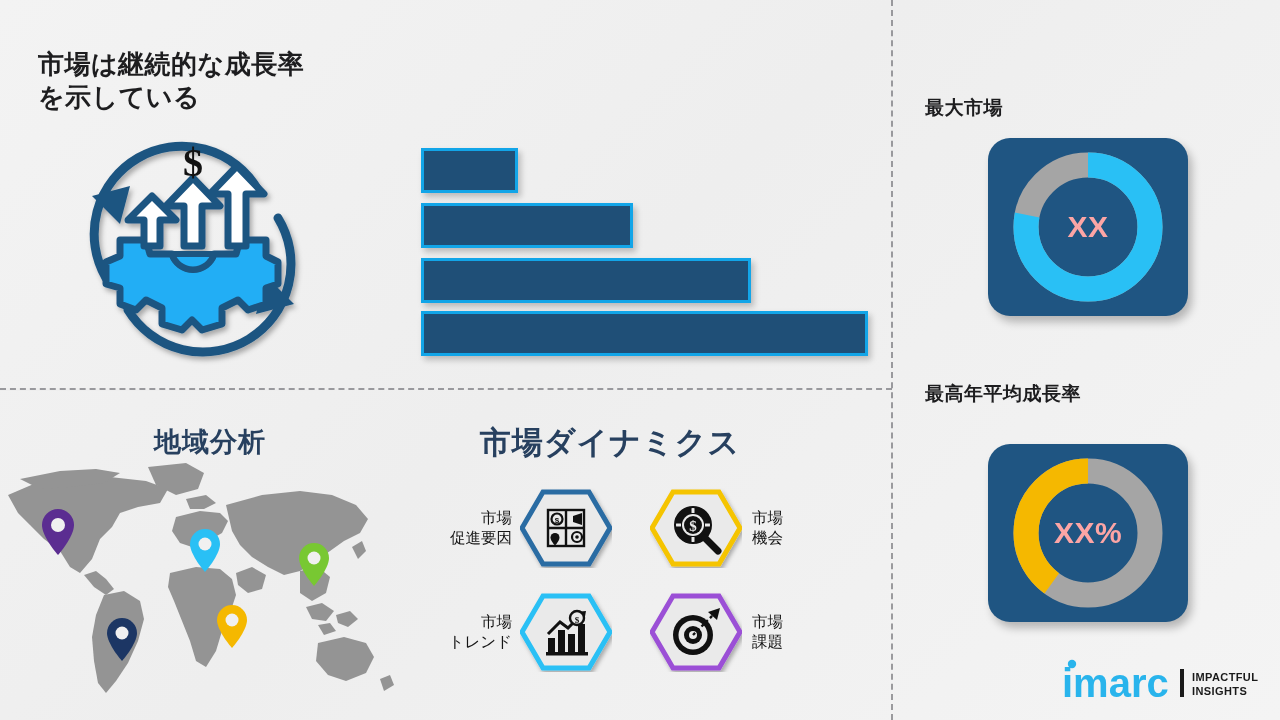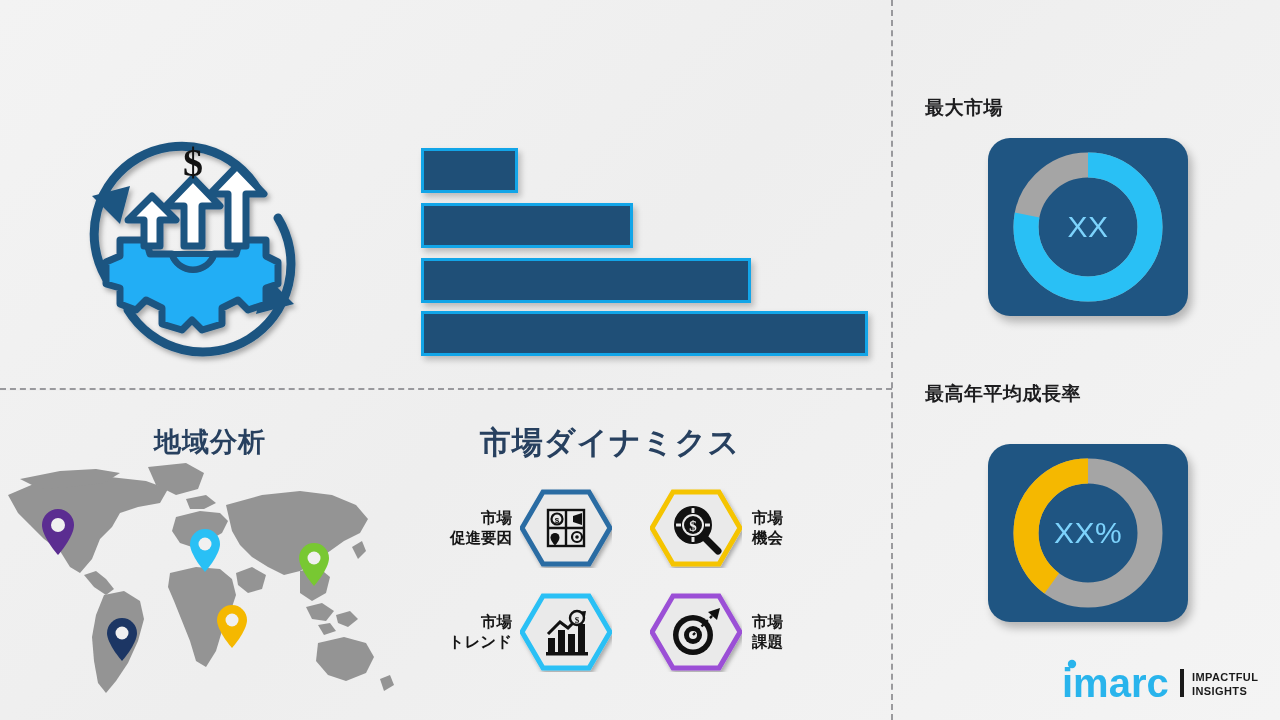--- a/index.html
+++ b/index.html
@@ -80,21 +80,21 @@
   #map-wrap svg { width: 100%; height: 100%; }
 
   
   #q4-title {
     position: absolute; left: 410px; top: 422px;
     width: 400px; text-align: center;
     font-size: 31px;
   }
   .dyn-cell { position: absolute; display: flex; align-items: center; }
   .dyn-label {
-    color: #151515; font-weight: bold; font-size: 15.5px;
+    color: #151515; font-weight: normal; font-size: 15.5px;
     line-height: 1.3; white-space: pre-line;
   }
   .dyn-label.right-al { text-align: right; }
   .hex-wrap { position: relative; width: 92px; height: 80px; flex: 0 0 92px; }
   .hex-wrap svg { position: absolute; left: 0; top: 0; width: 92px; height: 80px; }
 
   
   .donut-title {
     position: absolute;
     width: 330px; left: 925px;
@@ -106,37 +106,39 @@
     width: 200px; height: 178px;
     background: #1f5582;
     border-radius: 22px;
     box-shadow: 4px 6px 9px rgba(0,0,0,.25);
   }
   .donut-card svg { position: absolute; left: 0; top: 0; width: 200px; height: 178px; }
   .donut-value {
     position: absolute; left: 0; top: 0;
     width: 200px; height: 178px;
     display: flex; align-items: center; justify-content: center;
-    color: #7dd3fc; font-weight: normal; font-size: 30px;
+    color: #fca5a5; font-weight: bold; font-size: 30px;
     letter-spacing: .5px;
   }
 
   
   #logo { position: absolute; left: 1062px; top: 655px; width: 205px; height: 52px; }
   #logo svg { width: 100%; height: 100%; }
 </style>
 </head>
 <body>
 
 <div id="slide">
 
   <div class="h-divider-fade"></div>
   <div class="v-divider"></div>
   <div class="h-divider"></div>
 
+  <div id="q1-title" class="jp-head" style="white-space: pre-line;">市場は継続的な成長率
+を示している</div>
 
   <div id="growth-icon">
     <svg viewBox="0 0 260 240" xmlns="http://www.w3.org/2000/svg">
       <defs>
         <filter id="sh1" x="-30%" y="-30%" width="170%" height="170%">
           <feDropShadow dx="2.5" dy="3.5" stdDeviation="2.6" flood-color="#000" flood-opacity="0.3"></feDropShadow>
         </filter>
       </defs>
       <g filter="url(#sh1)">
 

